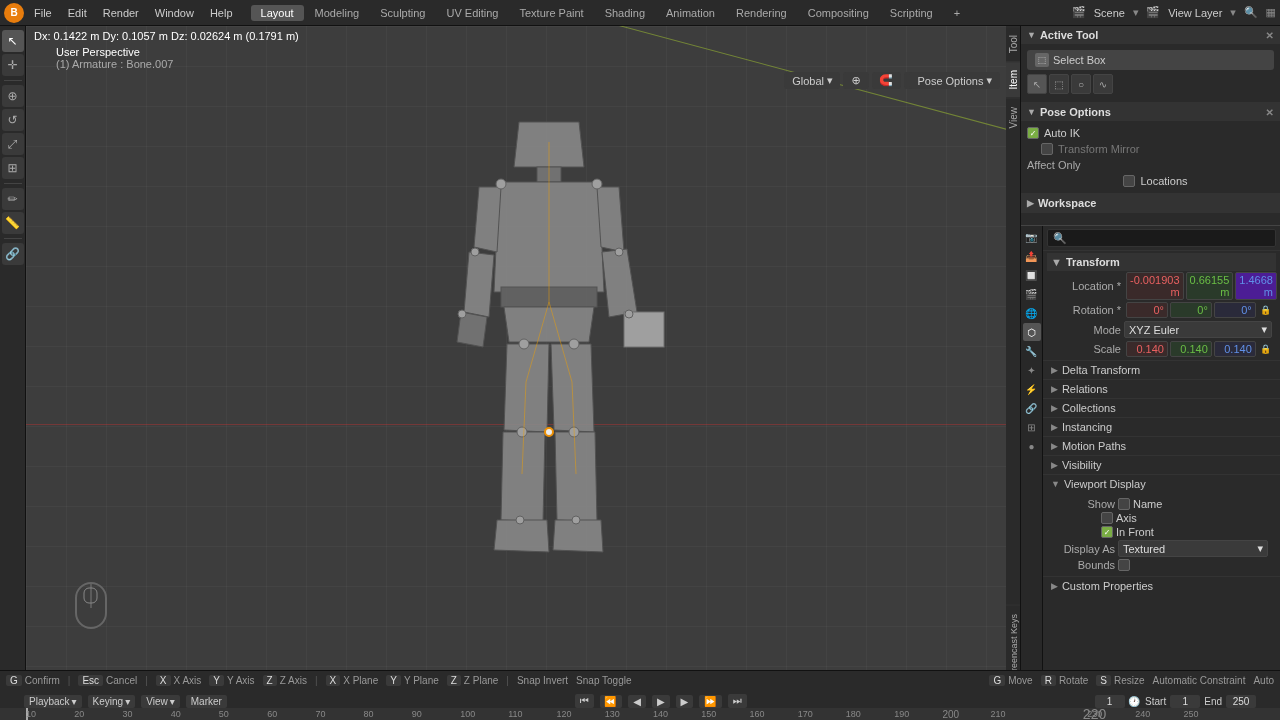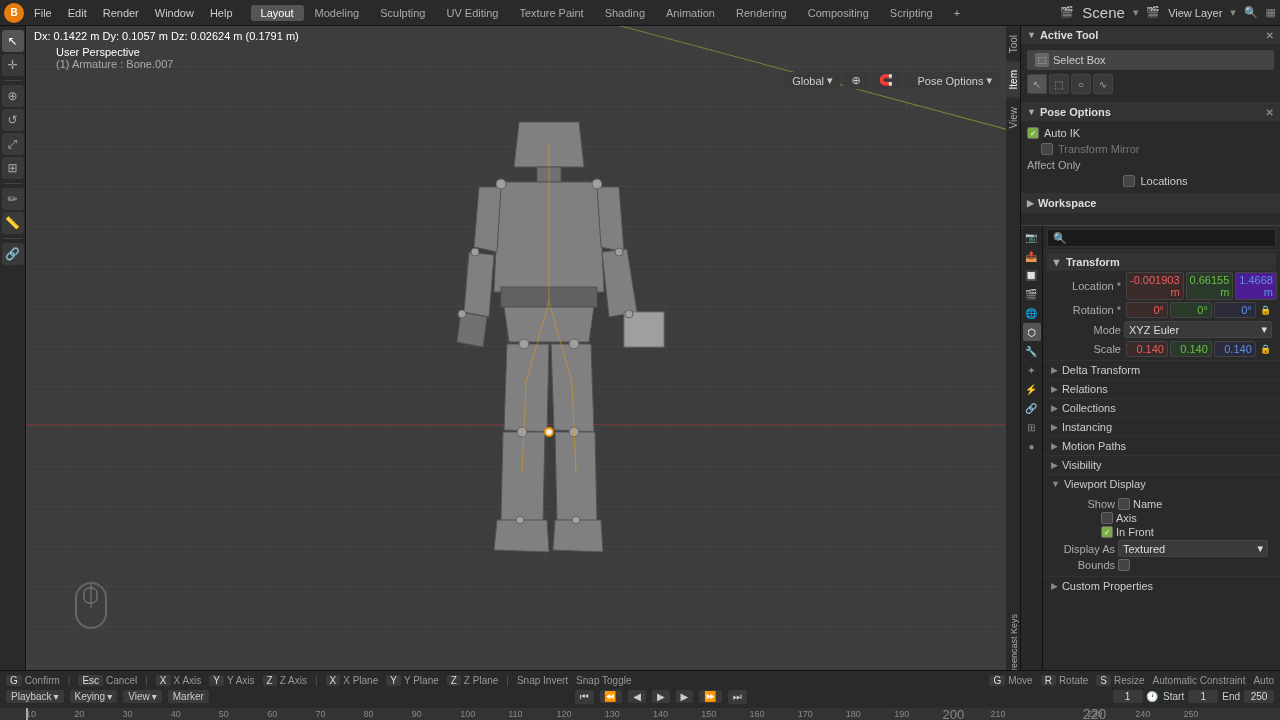--- a/index.html
+++ b/index.html
@@ -47,21 +47,21 @@
       padding: 2px 10px;
       font-size: 11px;
       cursor: pointer;
       color: #aaa;
       border-radius: 3px;
     }
     .header-right {
       margin-left: auto;
       display: flex; align-items: center; gap: 8px;
     }
-    .scene-label { color: #ccc; font-size: 15px; }
+    .scene-label { color: #ccc; font-size: 11px; }
     .viewlayer-label { color: #ccc; font-size: 11px; }
 
     
     .left-toolbar {
       width: 26px;
       background: #2a2a2a;
       display: flex;
       flex-direction: column;
       align-items: center;
       padding: 4px 0;
@@ -287,22 +287,22 @@
       position: absolute;
       bottom: 0; left: 0; right: 0;
       height: 30px;
       background: #2a2a2a;
       display: flex;
       flex-direction: column;
     }
     .timeline-controls {
       height: 18px;
       display: flex;
-      align-items: flex-start;
-      padding: 0 6px;
+      align-items: flex-end;
+      padding: 0 24px;
       gap: 6px;
       background: #2a2a2a;
     }
     .tl-btn {
       background: #3a3a3a;
       border-radius: 2px;
       padding: 1px 5px;
       font-size: 10px;
       color: #ccc;
       cursor: pointer;
@@ -910,21 +910,21 @@
           <span style="font-size:9px; color:#888; position:absolute; left:34.62%;">100</span>
           <span style="font-size:9px; color:#888; position:absolute; left:38.46%;">110</span>
           <span style="font-size:9px; color:#888; position:absolute; left:42.31%;">120</span>
           <span style="font-size:9px; color:#888; position:absolute; left:46.15%;">130</span>
           <span style="font-size:9px; color:#888; position:absolute; left:50%;">140</span>
           <span style="font-size:9px; color:#888; position:absolute; left:53.85%;">150</span>
           <span style="font-size:9px; color:#888; position:absolute; left:57.69%;">160</span>
           <span style="font-size:9px; color:#888; position:absolute; left:61.54%;">170</span>
           <span style="font-size:9px; color:#888; position:absolute; left:65.38%;">180</span>
           <span style="font-size:9px; color:#888; position:absolute; left:69.23%;">190</span>
-          <span style="font-size:13px; color:#888; position:absolute; left:73.08%;">200</span>
+          <span style="font-size:10px; color:#888; position:absolute; left:73.08%;">200</span>
           <span style="font-size:9px; color:#888; position:absolute; left:76.92%;">210</span>
           <span style="font-size:14px; color:#888; position:absolute; left:80.77%;margin-left:44px;">220</span>
           <span style="font-size:9px; color:#888; position:absolute; left:84.62%;">230</span>
           <span style="font-size:9px; color:#888; position:absolute; left:88.46%;">240</span>
           <span style="font-size:9px; color:#888; position:absolute; left:92.31%;">250</span>
         </div>
       </div>
     </div>
   </div>
 </div>

